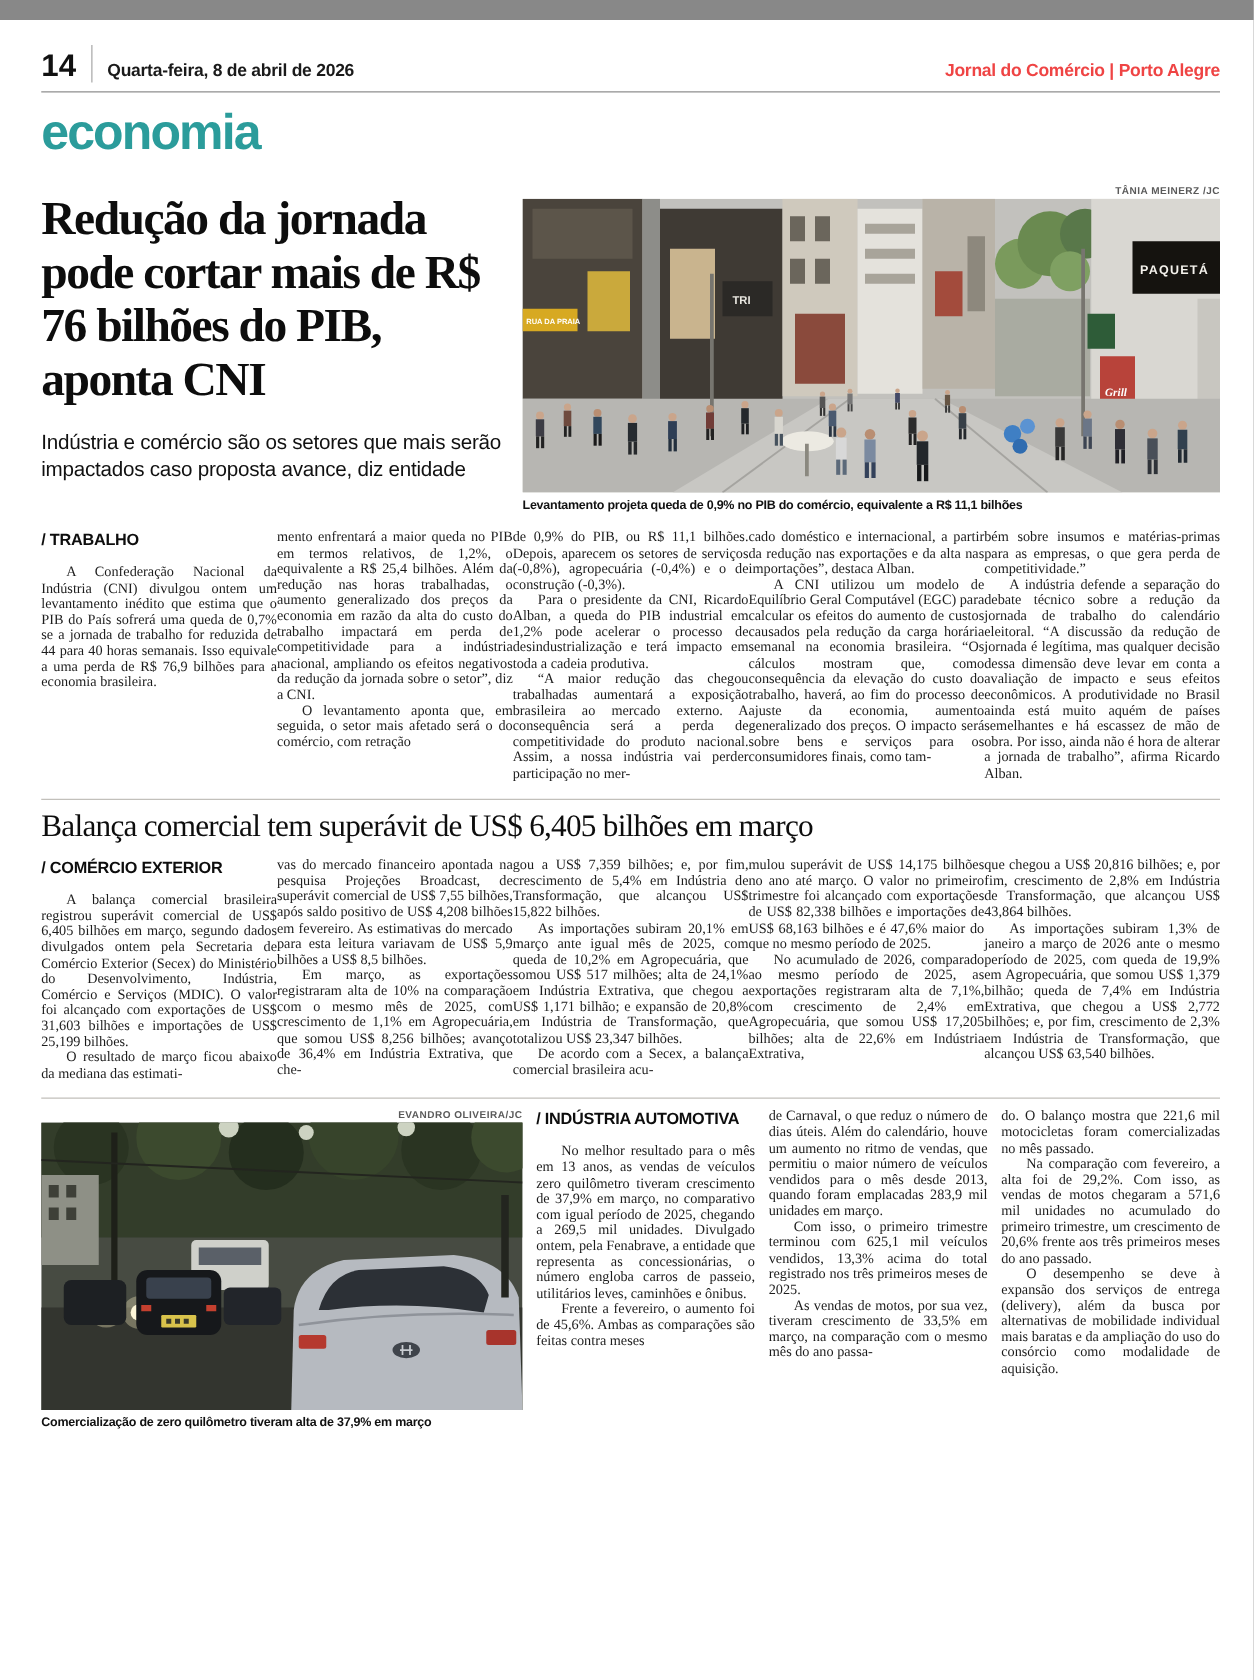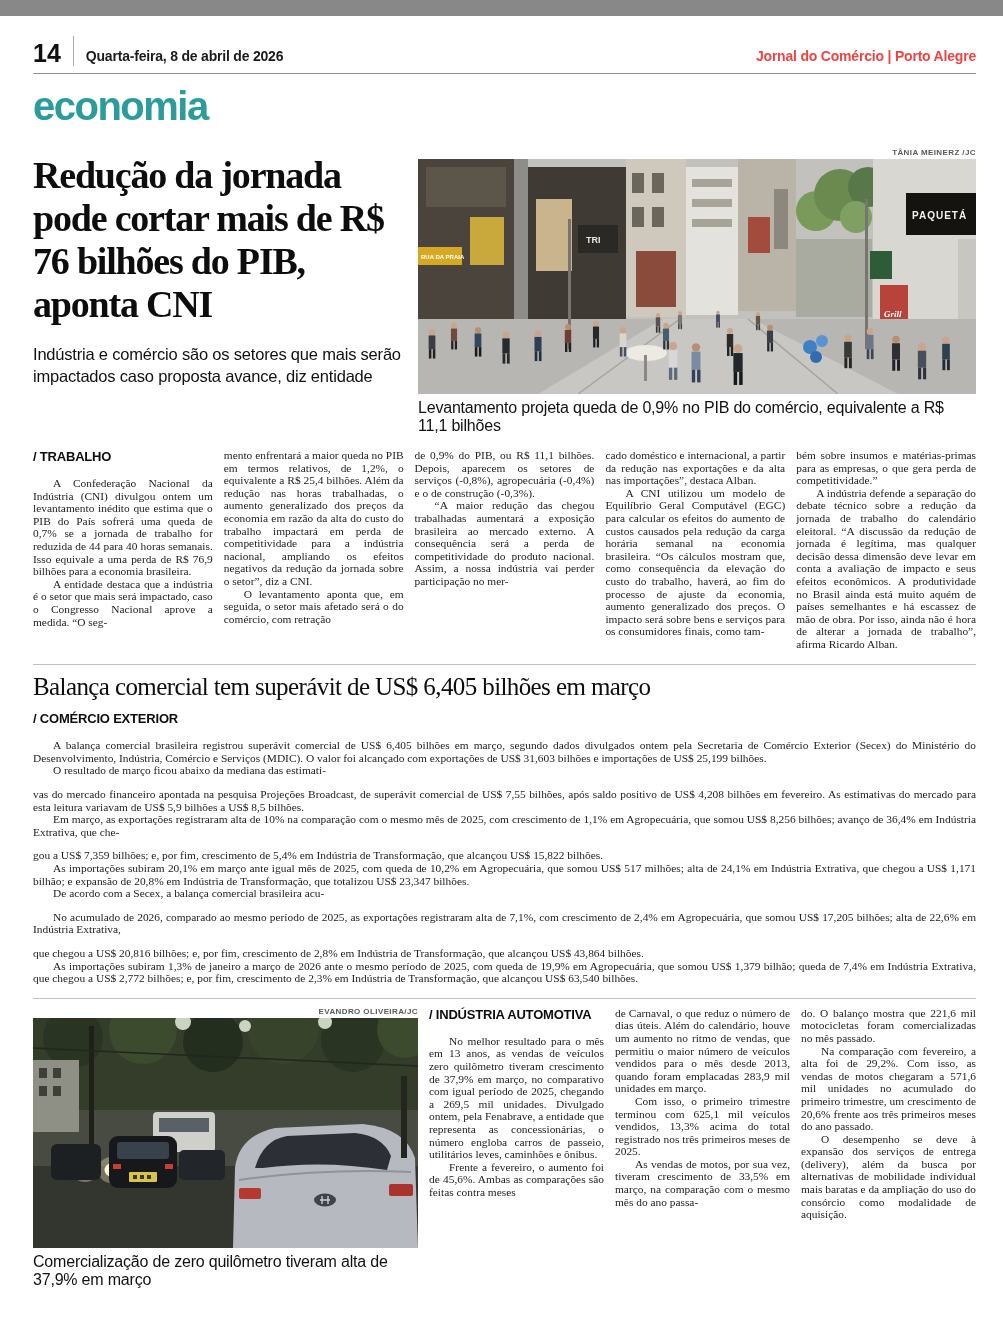--- a/index.html
+++ b/index.html
@@ -25,36 +25,36 @@
   .lead-left { flex:1; min-width:0; padding-top:6px; }
   .headline1 { font-weight:bold; font-size:38px; line-height:1.13;
                letter-spacing:-1.2px; color:#0d0d0d; }
   .deck { margin-top:18px; font-family:"Liberation Sans", sans-serif;
           font-size:16.5px; line-height:1.32; color:#111; letter-spacing:-0.2px; }
   .lead-right { width:558px; flex:none; }
   .photo-credit { font-family:"Liberation Sans", sans-serif; font-weight:bold;
                   font-size:8px; color:#5a5a5a; text-align:right;
                   letter-spacing:0.4px; margin-bottom:2px; }
   .photo-frame svg { display:block; }
-  .caption { font-family:"Liberation Sans", sans-serif; font-weight:normal;
-             font-size:16px; color:#111; margin-top:5px; letter-spacing:-0.2px; }
+  .caption { font-family:"Liberation Sans", sans-serif; font-weight:bold;
+             font-size:10px; color:#111; margin-top:5px; letter-spacing:-0.2px; }
 
   
-  .cols { display:flex; gap:11px; margin-top:14px; }
+  .cols { display:flex; margin-top:14px; }
   .col { flex:1; min-width:0; }
   .kicker { font-family:"Liberation Sans", sans-serif; font-weight:bold;
             font-size:13px; color:#0d0d0d; letter-spacing:-0.2px; margin-bottom:13px; }
   p.bodytext { font-size:11.4px; line-height:12.6px; text-align:justify;
                text-indent:20px; color:#1c1c1c; }
   p.bodytext.noindent { text-indent:0; }
 
   .rule { border-top:1px solid #c2c0bb; margin-top:13px; }
   .headline2 { font-weight:normal; font-size:25px; letter-spacing:-0.6px;
                color:#0d0d0d; margin-top:8px; line-height:1.15; }
-  .cols.tight { margin-top:10px;flex-direction:column; }
+  .cols.tight { margin-top:10px; }
 
   
   .auto-grid { display:flex; gap:11px; margin-top:8px; }
   .auto-photo { width:385px; flex:none; }
 </style>
 </head>
 <body>
 
 <div class="page">
 
@@ -273,32 +273,32 @@
       </div>
       <div class="caption">Levantamento projeta queda de 0,9% no PIB do comércio, equivalente a R$ 11,1 bilhões</div>
     </div>
   </section>
 
   <section class="cols">
     <div class="col">
       <div class="kicker">/ TRABALHO</div>
       <div>
           <p class="bodytext">A Confederação Nacional da Indústria (CNI) divulgou ontem um levantamento inédito que estima que o PIB do País sofrerá uma queda de 0,7% se a jornada de trabalho for reduzida de 44 para 40 horas semanais. Isso equivale a uma perda de R$ 76,9 bilhões para a economia brasileira.</p>
-          <p class="bodytext">A entidade destaca que a indústria é o setor que mais será impactado, caso o Congresso Nacional aprove a medida. “O seg-</p>
         </div>
     </div>
     <div class="col">
         <div>
           <p class="bodytext noindent">mento enfrentará a maior queda no PIB em termos relativos, de 1,2%, o equivalente a R$ 25,4 bilhões. Além da redução nas horas trabalhadas, o aumento generalizado dos preços da economia em razão da alta do custo do trabalho impactará em perda de competitividade para a indústria nacional, ampliando os efeitos negativos da redução da jornada sobre o setor”, diz a CNI.</p>
           <p class="bodytext">O levantamento aponta que, em seguida, o setor mais afetado será o do comércio, com retração</p>
         </div>
       </div>
     <div class="col">
         <div>
           <p class="bodytext noindent">de 0,9% do PIB, ou R$ 11,1 bilhões. Depois, aparecem os setores de serviços (-0,8%), agropecuária (-0,4%) e o de construção (-0,3%).</p>
+          <p class="bodytext">Para o presidente da CNI, Ricardo Alban, a queda do PIB industrial em 1,2% pode acelerar o processo de desindustrialização e terá impacto em toda a cadeia produtiva.</p>
           <p class="bodytext">“A maior redução das chegou trabalhadas aumentará a exposição brasileira ao mercado externo. A consequência será a perda de competitividade do produto nacional. Assim, a nossa indústria vai perder participação no mer-</p>
         </div>
       </div>
     <div class="col">
         <div>
           <p class="bodytext noindent">cado doméstico e internacional, a partir da redução nas exportações e da alta nas importações”, destaca Alban.</p>
           <p class="bodytext">A CNI utilizou um modelo de Equilíbrio Geral Computável (EGC) para calcular os efeitos do aumento de custos causados pela redução da carga horária semanal na economia brasileira. “Os cálculos mostram que, como consequência da elevação do custo do trabalho, haverá, ao fim do processo de ajuste da economia, aumento generalizado dos preços. O impacto será sobre bens e serviços para os consumidores finais, como tam-</p>
         </div>
       </div>
     <div class="col">
@@ -328,20 +328,21 @@
       </div>
     <div class="col">
         <div>
           <p class="bodytext noindent">gou a US$ 7,359 bilhões; e, por fim, crescimento de 5,4% em Indústria de Transformação, que alcançou US$ 15,822 bilhões.</p>
           <p class="bodytext">As importações subiram 20,1% em março ante igual mês de 2025, com queda de 10,2% em Agropecuária, que somou US$ 517 milhões; alta de 24,1% em Indústria Extrativa, que chegou a US$ 1,171 bilhão; e expansão de 20,8% em Indústria de Transformação, que totalizou US$ 23,347 bilhões.</p>
           <p class="bodytext">De acordo com a Secex, a balança comercial brasileira acu-</p>
         </div>
       </div>
     <div class="col">
         <div>
+          <p class="bodytext noindent">mulou superávit de US$ 14,175 bilhões no ano até março. O valor no primeiro trimestre foi alcançado com exportações de US$ 82,338 bilhões e importações de US$ 68,163 bilhões e é 47,6% maior do que no mesmo período de 2025.</p>
           <p class="bodytext">No acumulado de 2026, comparado ao mesmo período de 2025, as exportações registraram alta de 7,1%, com crescimento de 2,4% em Agropecuária, que somou US$ 17,205 bilhões; alta de 22,6% em Indústria Extrativa,</p>
         </div>
       </div>
     <div class="col">
         <div>
           <p class="bodytext noindent">que chegou a US$ 20,816 bilhões; e, por fim, crescimento de 2,8% em Indústria de Transformação, que alcançou US$ 43,864 bilhões.</p>
           <p class="bodytext">As importações subiram 1,3% de janeiro a março de 2026 ante o mesmo período de 2025, com queda de 19,9% em Agropecuária, que somou US$ 1,379 bilhão; queda de 7,4% em Indústria Extrativa, que chegou a US$ 2,772 bilhões; e, por fim, crescimento de 2,3% em Indústria de Transformação, que alcançou US$ 63,540 bilhões.</p>
         </div>
       </div>
   </section>

